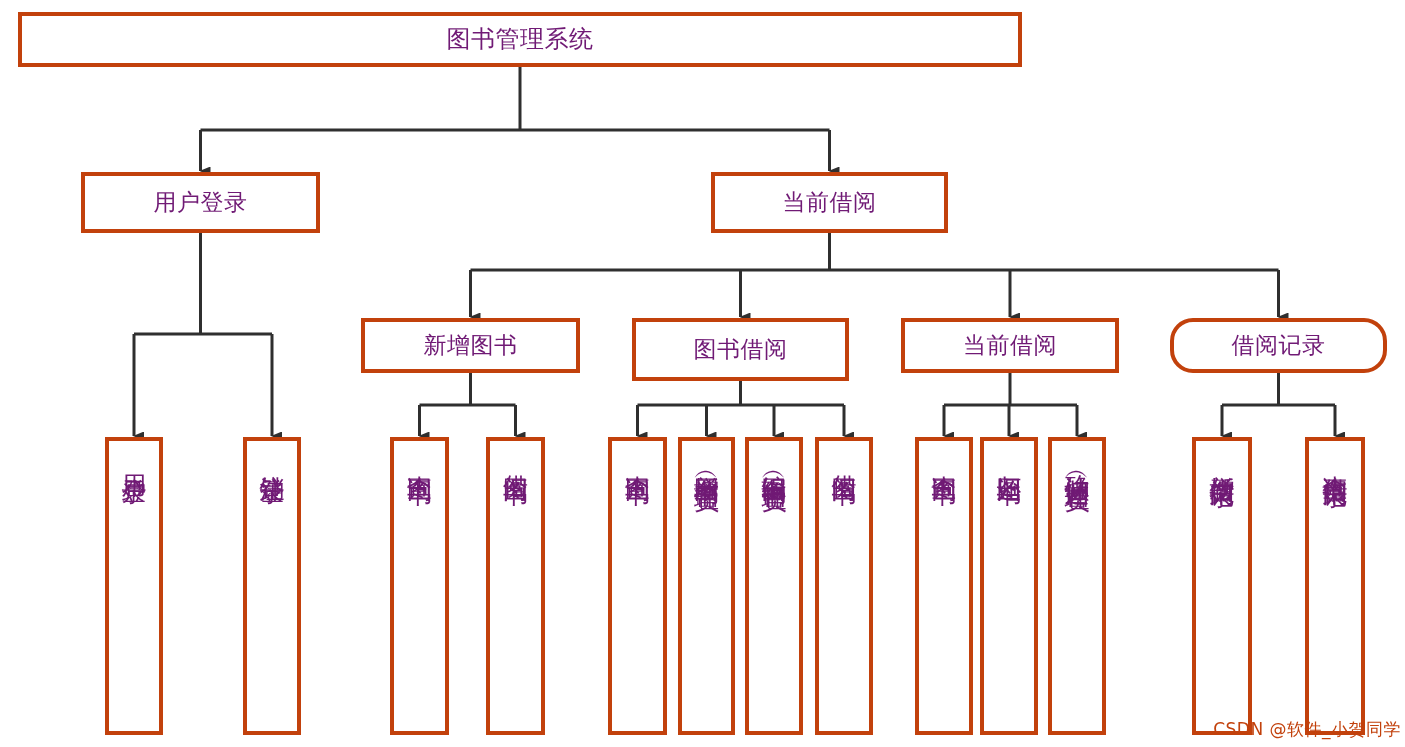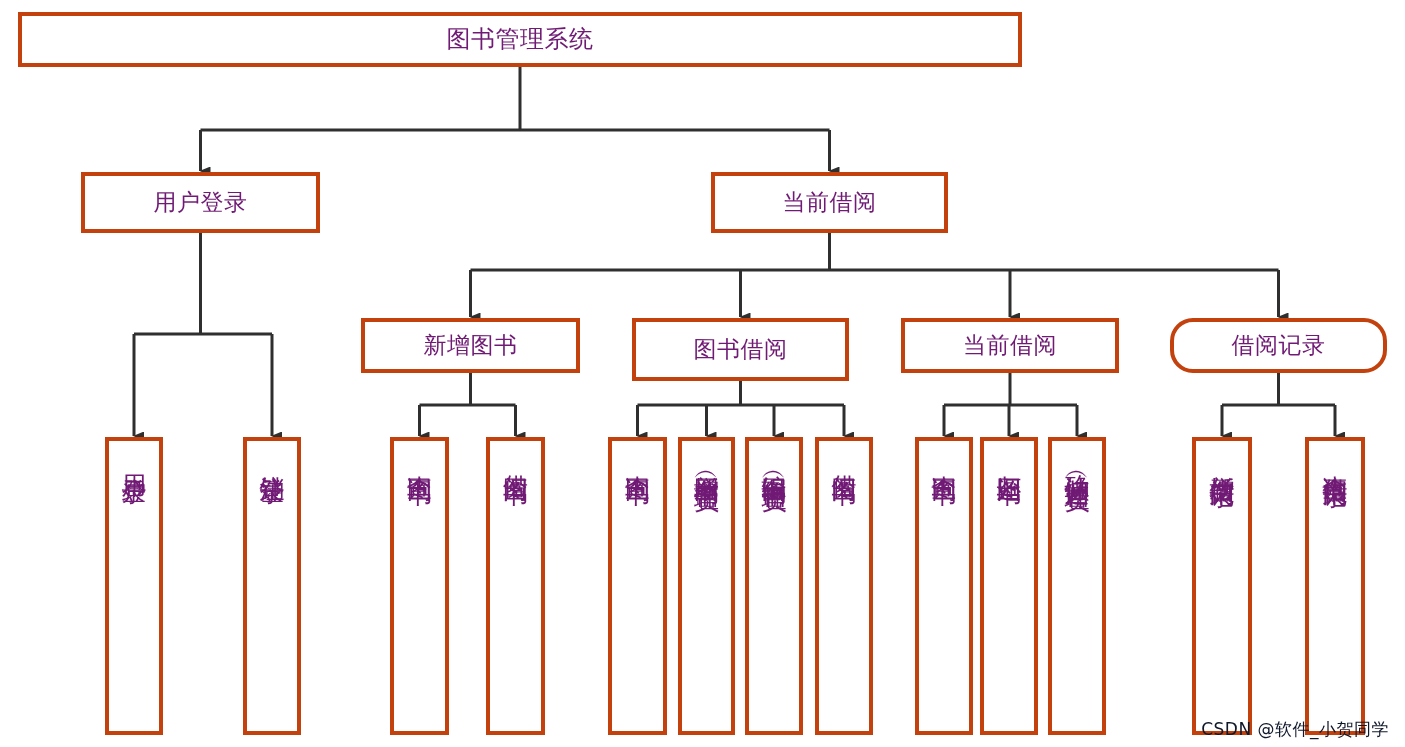--- a/index.html
+++ b/index.html
@@ -54,24 +54,24 @@
   .node.vertical .node-label {
     writing-mode: vertical-rl;
     text-orientation: upright;
     font-size: 25px;
     line-height: 1.0;
     letter-spacing: 2px;
     white-space: nowrap;
   }
   .watermark {
     position: absolute;
-    right: 16px;
+    right: 4px;
     bottom: 6px;
     font-size: 17px;
-    color: #0f172a;
+    color: #c2410c;
     white-space: nowrap;
     letter-spacing: 0.5px;
   }
 </style>
 </head>
 <body>
 
 <div id="diagram-root">
 
   <svg id="diagram-svg" viewBox="0 0 1405 747" xmlns="http://www.w3.org/2000/svg">

